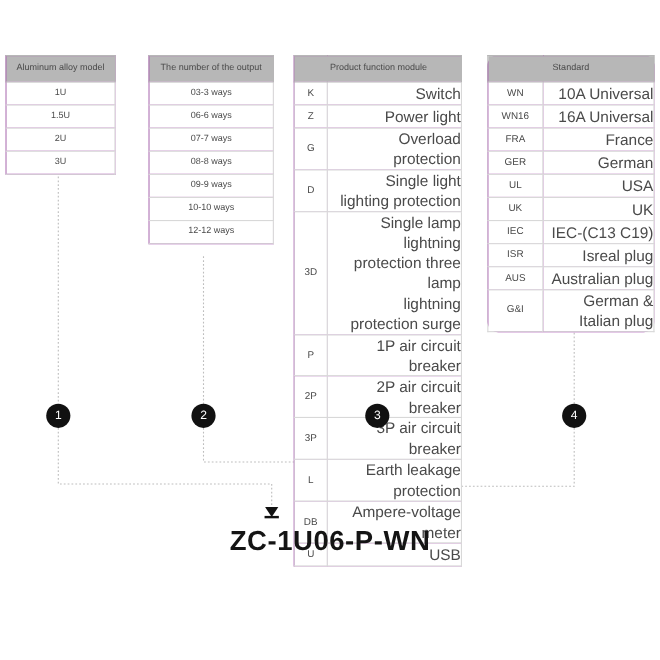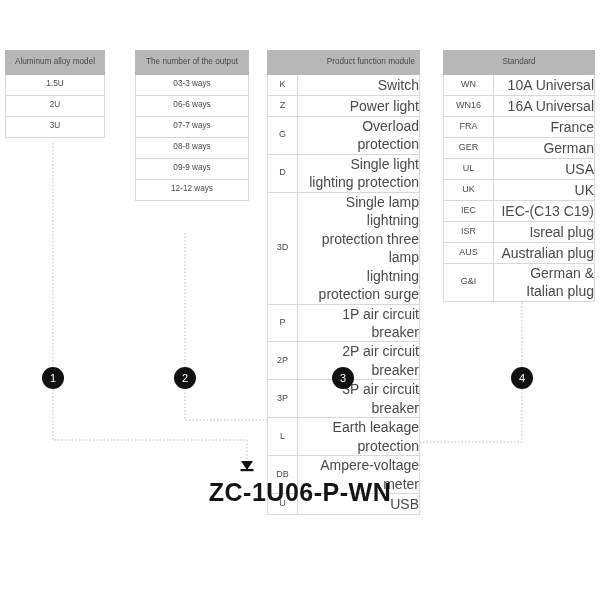--- a/index.html
+++ b/index.html
@@ -147,20 +147,23 @@
   </svg>
 
   <table class="tbl" id="t1">
     <thead>
       <tr>
         <th class="hdr">Aluminum alloy model</th>
       </tr>
     </thead>
     <tbody>
       <tr class="r20">
+          <td>1U</td>
+        </tr>
+      <tr class="r20">
           <td>1.5U</td>
         </tr>
       <tr class="r20">
           <td>2U</td>
         </tr>
       <tr class="r20">
           <td>3U</td>
         </tr>
     </tbody>
   </table>
@@ -179,35 +182,38 @@
           <td>06-6 ways</td>
         </tr>
       <tr class="r20">
           <td>07-7 ways</td>
         </tr>
       <tr class="r20">
           <td>08-8 ways</td>
         </tr>
       <tr class="r20">
           <td>09-9 ways</td>
+        </tr>
+      <tr class="r20">
+          <td>10-10 ways</td>
         </tr>
       <tr class="r20">
           <td>12-12 ways</td>
         </tr>
     </tbody>
   </table>
 
   <table class="tbl" id="t3">
     <colgroup>
         <col style="width:30px">
         <col>
       </colgroup>
     <thead>
       <tr>
-        <th class="hdr" colspan="2" style="text-align:right;padding-left:32px !important;">Product  function module</th>
+        <th class="hdr" colspan="2" style="text-align:left;padding-left:32px !important;">Product  function module</th>
       </tr>
     </thead>
     <tbody>
       <tr class="r20">
         <td class="code">K</td>
         <td class="desc">Switch</td>
       </tr>
       <tr class="r20">
         <td class="code">Z</td>
         <td class="desc">Power light</td>

